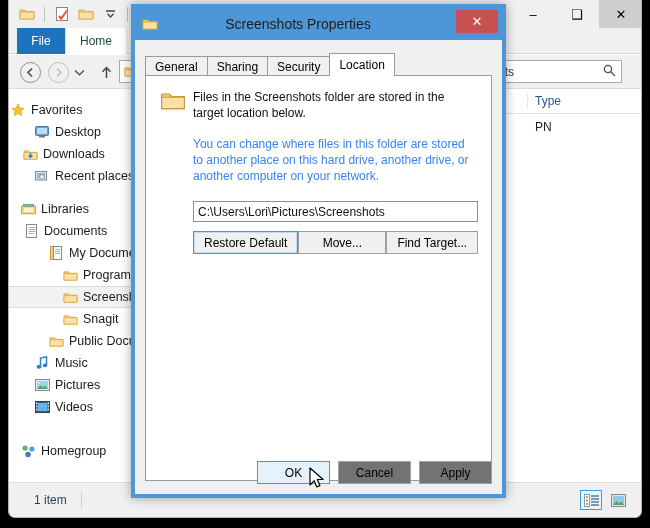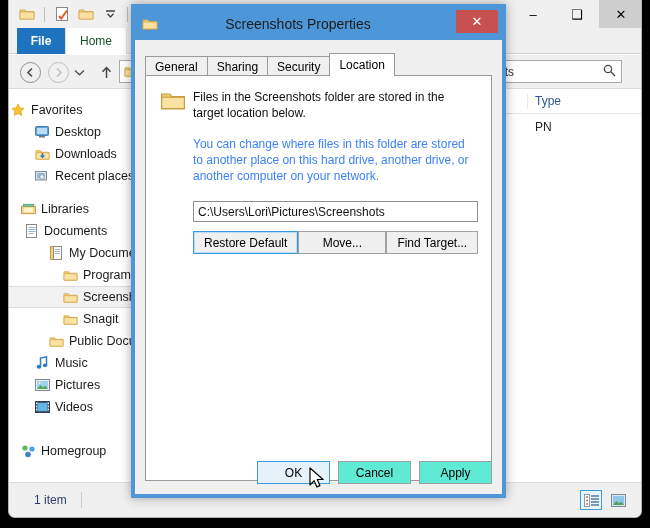--- a/index.html
+++ b/index.html
@@ -47,21 +47,21 @@
     position: absolute; left: 0; top: 28px;
     width: 634px; height: 26px;
     background: #f0f0f0;
     border-bottom: 1px solid #d2d2d2;
   }
   .rbtab {
     position: absolute; top: 0; height: 26px;
     display: flex; align-items: center; justify-content: center;
     font-size: 12px; color: #14532d; cursor: default;
   }
-  #rbtab-file { left: 8px; width: 48px; background: #1e73be; color: #fff; font-weight: bold; }
+  #rbtab-file { left: 8px; width: 48px; background: #1e73be; color: #fff; }
   #rbtab-home { left: 56px; width: 62px; background: #fff; border-left: 1px solid #e0e0e0; border-right: 1px solid #e0e0e0; }
   #ribbon-strip {
     position: absolute; left: 0; top: 54px; width: 634px; height: 1px; background: #fff;
   }
   #ribbon-right { position: absolute; right: 6px; top: 30px; display: flex; align-items: center; gap: 8px; }
   #ribbon-expand { width: 18px; height: 18px; display: flex; align-items: center; justify-content: center; cursor: default; }
   #help-icon {
     width: 17px; height: 17px; border-radius: 50%;
     background: #2f88d4;
     color: #fff; font-size: 12px; font-weight: bold;
@@ -227,21 +227,21 @@
     background: #f0f0f0; border: 1px solid #a0a0a0;
     font-size: 12px; color: #000;
     display: flex; align-items: center; justify-content: center;
     cursor: default;
   }
   .pbtn.focused { border: 1px solid #3c9bdd; box-shadow: inset 0 0 0 1px #bcddf4; }
 
   #dlg-footer { position: absolute; right: 10px; bottom: 10px; display: flex; gap: 8px; }
   .fbtn {
     width: 73px; height: 23px;
-    background: #5eead4; border: 1px solid #a0a0a0;
+    background: #737373; border: 1px solid #a0a0a0;
     font-size: 12px; color: #000;
     display: flex; align-items: center; justify-content: center;
     cursor: default;
   }
   .fbtn.hover { background: #e5f2fb; border: 1px solid #3c9bdd; }
 
   #cursor { position: absolute; left: 309px; top: 467px; pointer-events: none; z-index: 50; }
 </style>
 </head>
 <body>
@@ -358,21 +358,21 @@
       <div class="tree-item" style="padding-left:24px">
         <span class="tree-icon">
           <svg width="14" height="12" viewBox="0 0 14 12">
               <rect x="0.5" y="0.5" width="13" height="9" rx="1" fill="#5aa2de" stroke="#4a7ea8"></rect>
               <rect x="2" y="2" width="10" height="6" fill="#bddcf5"></rect>
               <rect x="4" y="10" width="6" height="1.5" fill="#7a7a7a"></rect>
             </svg>
         </span>
         <span>Desktop</span>
       </div>
-      <div class="tree-item" style="padding-left:24px">
+      <div class="tree-item" style="padding-left:12px">
         <span class="tree-icon">
           <svg width="15" height="13" viewBox="0 0 16 14">
               <path d="M1 3h5l1.3 1.6H15V12H1z" fill="#f4cf78" stroke="#d4a547" stroke-width="0.8"></path>
               <path d="M1 5h14v7H1z" fill="#fbe1a2" stroke="#d4a547" stroke-width="0.8"></path>
               <path d="M8 5.5v4M6 8l2 2 2-2" stroke="#2f7fc4" stroke-width="1.6" fill="none"></path>
             </svg>
         </span>
         <span>Downloads</span>
       </div>
       <div class="tree-item" style="padding-left:24px">

